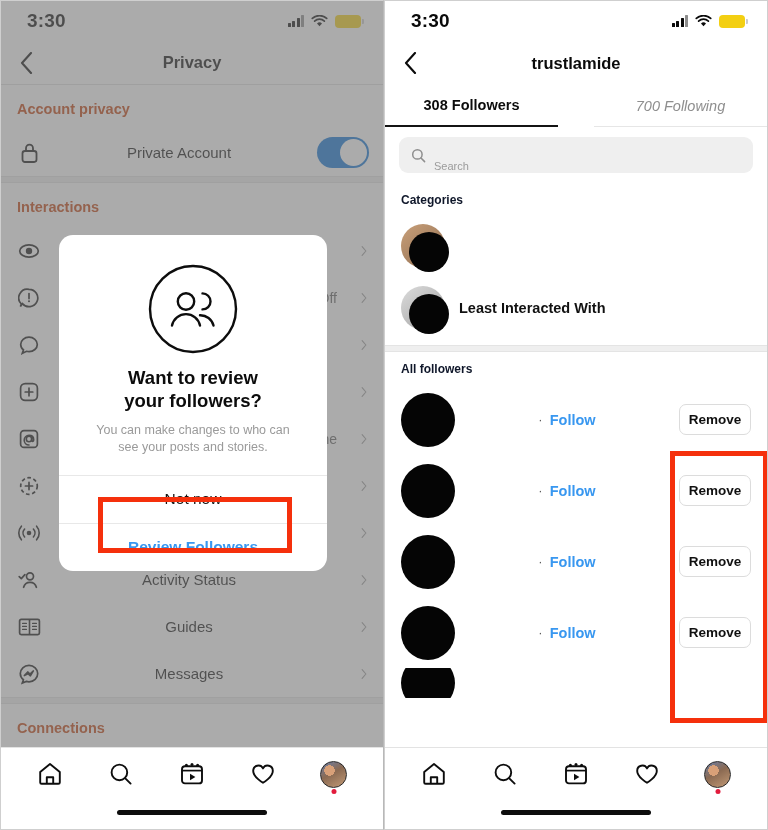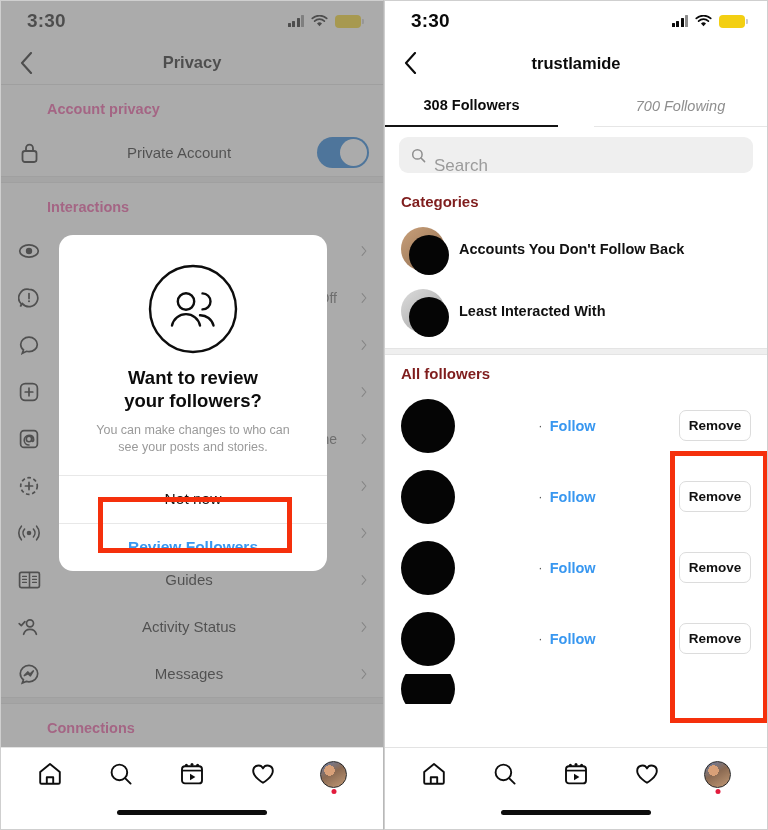--- a/index.html
+++ b/index.html
@@ -63,23 +63,22 @@
     display: flex; align-items: center; justify-content: center;
   }
   .nav-title {
     flex: 1; text-align: center;
     font-size: 16.5px; font-weight: bold; color: #0b0b0b;
   }
   .panel.left .navbar { border-bottom: 1px solid #dfdfdf; }
 
   
   .section-head {
-    font-size: 14.5px; font-weight: bold; color: #ec4899;
+    font-size: 14.5px; font-weight: bold; color: #c2410c;
     padding: 16px 16px 12px 16px;
-    margin-left: 30px;
   }
   .sep { height: 7px; background: #efefef; border-top: 1px solid #e2e2e2; border-bottom: 1px solid #e2e2e2; }
   .setting-row {
     height: 47px;
     display: flex; align-items: center;
     padding: 0 14px 0 16px;
     gap: 14px;
   }
   .setting-row .ico {
     width: 24px; height: 24px; flex: 0 0 24px;
@@ -171,24 +170,24 @@
     font-size: 14.5px;
   }
   .tab-item.active { color: #0c0c0c; font-weight: bold; border-bottom: 2px solid #141414; }
   .tab-item.inactive { color: #8e8e8e; border-bottom: 1px solid #e6e6e6; font-style: italic; }
 
   .search-wrap { padding: 10px 14px 10px; }
   .search-box {
     height: 36px; border-radius: 9px; background: #efefef;
     display: flex; align-items: center; gap: 8px; padding: 0 12px;
   }
-  .search-box .ph { font-size: 17px; color: #9b9b9b; margin-top: 22px; }
+  .search-box .ph { font-size: 11px; color: #9b9b9b; margin-top: 22px; }
 
   .cat-head, .all-head {
-    font-size: 15px; font-weight: bold; color: #7f1d1d;
+    font-size: 12px; font-weight: bold; color: #0f172a;
     padding: 10px 16px 8px;
   }
   .cat-row {
     display: flex; align-items: center; gap: 14px;
     padding: 8px 16px; height: 62px;
   }
   .cat-av {
     width: 44px; height: 44px; border-radius: 50%;
     flex: 0 0 44px; position: relative;
     background: linear-gradient(140deg, #c9a07a, #8d6b4e);
@@ -375,42 +374,42 @@
       </span>
       <span class="lbl">Live</span>
       <span class="val"></span>
       <svg class="chev-r" viewBox="0 0 10 16">
           <path d="M2 1 L8 8 L2 15" stroke="#9d9d9d" stroke-width="1.8" fill="none" stroke-linecap="round" stroke-linejoin="round"></path>
         </svg>
     </div>
 
     <div class="setting-row">
       <span class="ico">
+        <svg width="24" height="22" viewBox="0 0 24 22">
+            <circle cx="13" cy="7.3" r="3.5" stroke="#101010" stroke-width="1.7" fill="none"></circle>
+            <path d="M6.6 18.3a6.6 6.6 0 0 1 12.8 0" stroke="#101010" stroke-width="1.7" fill="none" stroke-linecap="round"></path>
+            <path d="M2.2 7.6 L4.3 9.6 L7.9 5.6" stroke="#101010" stroke-width="1.7" fill="none" stroke-linecap="round" stroke-linejoin="round"></path>
+          </svg>
+      </span>
+      <span class="lbl">Activity Status</span>
+      <span class="val"></span>
+      <svg class="chev-r" viewBox="0 0 10 16">
+          <path d="M2 1 L8 8 L2 15" stroke="#9d9d9d" stroke-width="1.8" fill="none" stroke-linecap="round" stroke-linejoin="round"></path>
+        </svg>
+    </div>
+
+    <div class="setting-row">
+      <span class="ico">
         <svg width="23" height="20" viewBox="0 0 23 20">
             <rect x="1.6" y="2.4" width="19.8" height="15.2" rx="1.6" stroke="#101010" stroke-width="1.7" fill="none"></rect>
             <path d="M11.5 2.8v14.4" stroke="#101010" stroke-width="1.6"></path>
             <path d="M4.6 6.4h3.8M4.6 9.4h3.8M4.6 12.4h3.8M14.6 6.4h3.8M14.6 9.4h3.8M14.6 12.4h3.8" stroke="#101010" stroke-width="1.3" stroke-linecap="round"></path>
           </svg>
       </span>
       <span class="lbl">Guides</span>
-      <span class="val"></span>
-      <svg class="chev-r" viewBox="0 0 10 16">
-          <path d="M2 1 L8 8 L2 15" stroke="#9d9d9d" stroke-width="1.8" fill="none" stroke-linecap="round" stroke-linejoin="round"></path>
-        </svg>
-    </div>
-
-    <div class="setting-row">
-      <span class="ico">
-        <svg width="24" height="22" viewBox="0 0 24 22">
-            <circle cx="13" cy="7.3" r="3.5" stroke="#101010" stroke-width="1.7" fill="none"></circle>
-            <path d="M6.6 18.3a6.6 6.6 0 0 1 12.8 0" stroke="#101010" stroke-width="1.7" fill="none" stroke-linecap="round"></path>
-            <path d="M2.2 7.6 L4.3 9.6 L7.9 5.6" stroke="#101010" stroke-width="1.7" fill="none" stroke-linecap="round" stroke-linejoin="round"></path>
-          </svg>
-      </span>
-      <span class="lbl">Activity Status</span>
       <span class="val"></span>
       <svg class="chev-r" viewBox="0 0 10 16">
           <path d="M2 1 L8 8 L2 15" stroke="#9d9d9d" stroke-width="1.8" fill="none" stroke-linecap="round" stroke-linejoin="round"></path>
         </svg>
     </div>
 
     <div class="setting-row">
       <span class="ico">
         <svg width="22" height="22" viewBox="0 0 22 22">
             <path d="M11 2.4c4.9 0 8.7 3.6 8.7 8.2 0 4.6-3.8 8.2-8.7 8.2a9.7 9.7 0 0 1-2.7-.4l-4 1.7 1.1-3.3a7.9 7.9 0 0 1-3.1-6.2c0-4.6 3.8-8.2 8.7-8.2Z" stroke="#101010" stroke-width="1.7" fill="none"></path>
@@ -532,21 +531,20 @@
         <span class="ph">Search</span>
       </div>
     </div>
 
     <div class="cat-head">Categories</div>
 
     <div class="cat-row">
       <span class="cat-av">
           <span class="redact"></span>
         </span>
-      <span class="cat-lbl">Accounts You Don't Follow Back</span>
     </div>
     <div class="cat-row">
       <span class="cat-av alt">
           <span class="redact"></span>
         </span>
       <span class="cat-lbl">Least Interacted With</span>
     </div>
 
     <div class="divider"></div>
 

